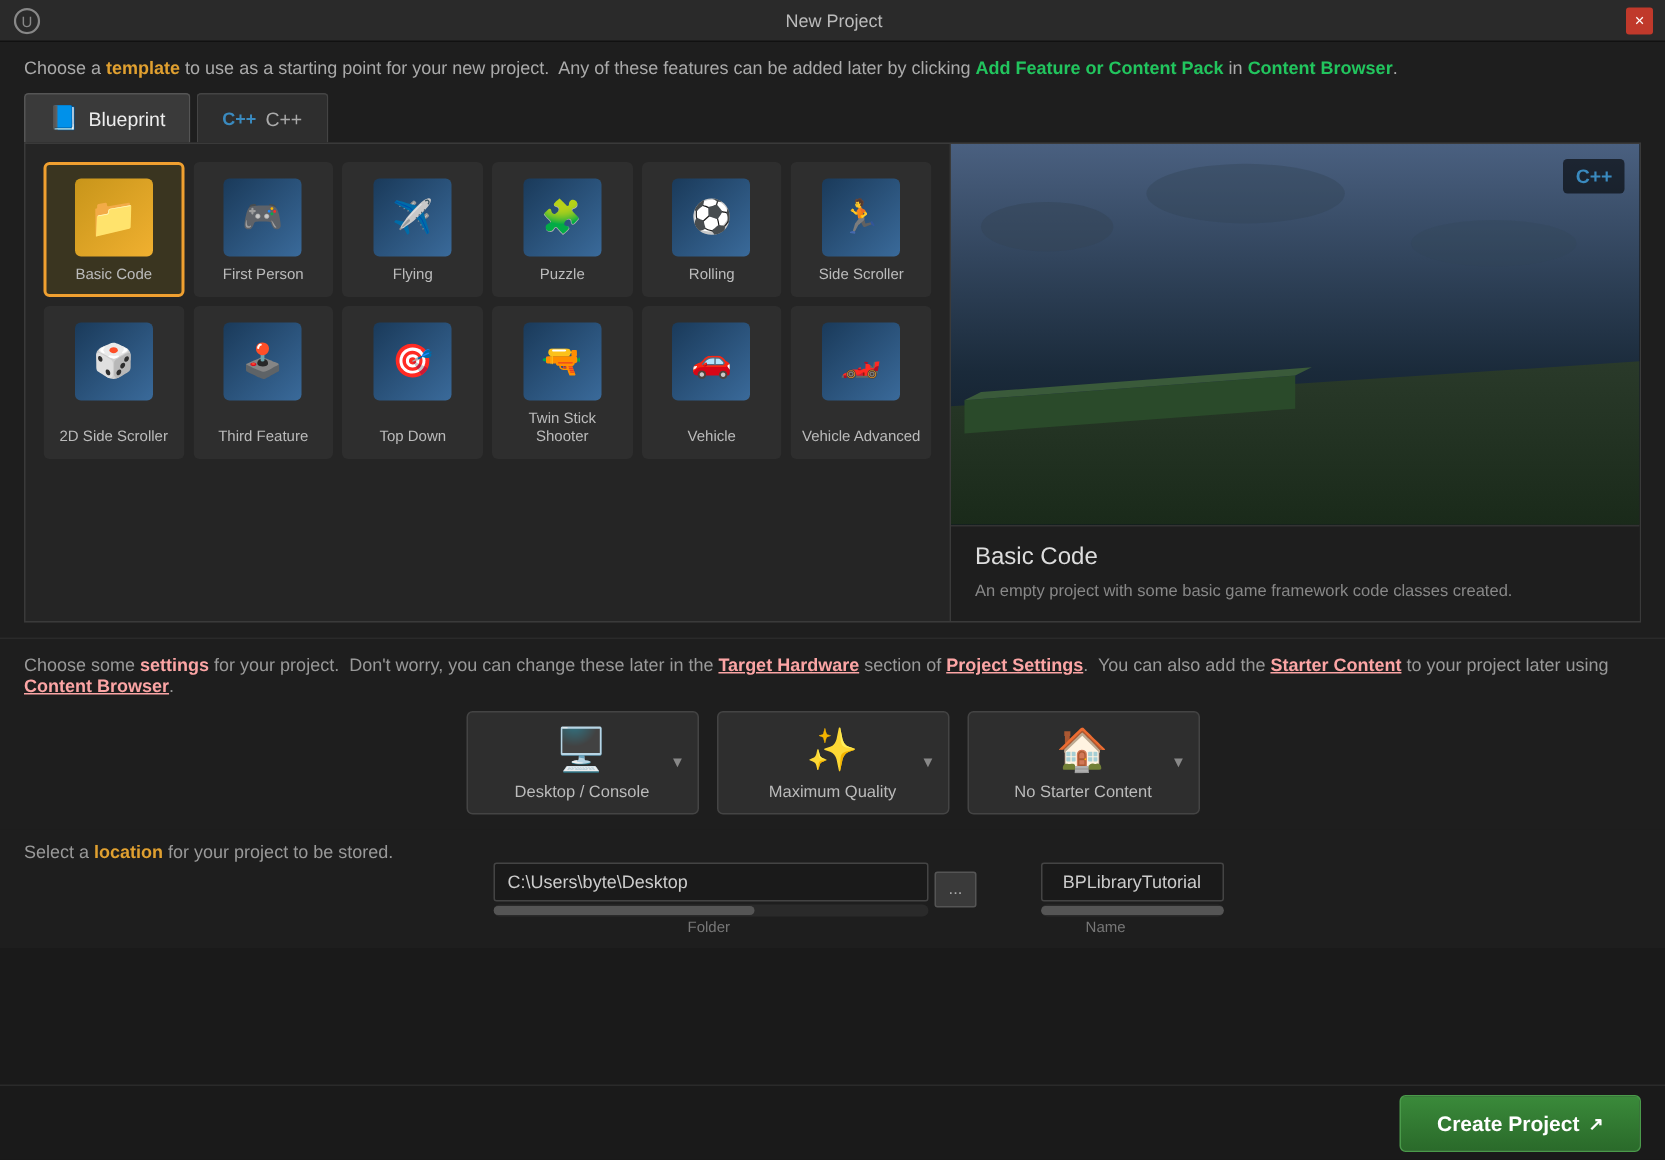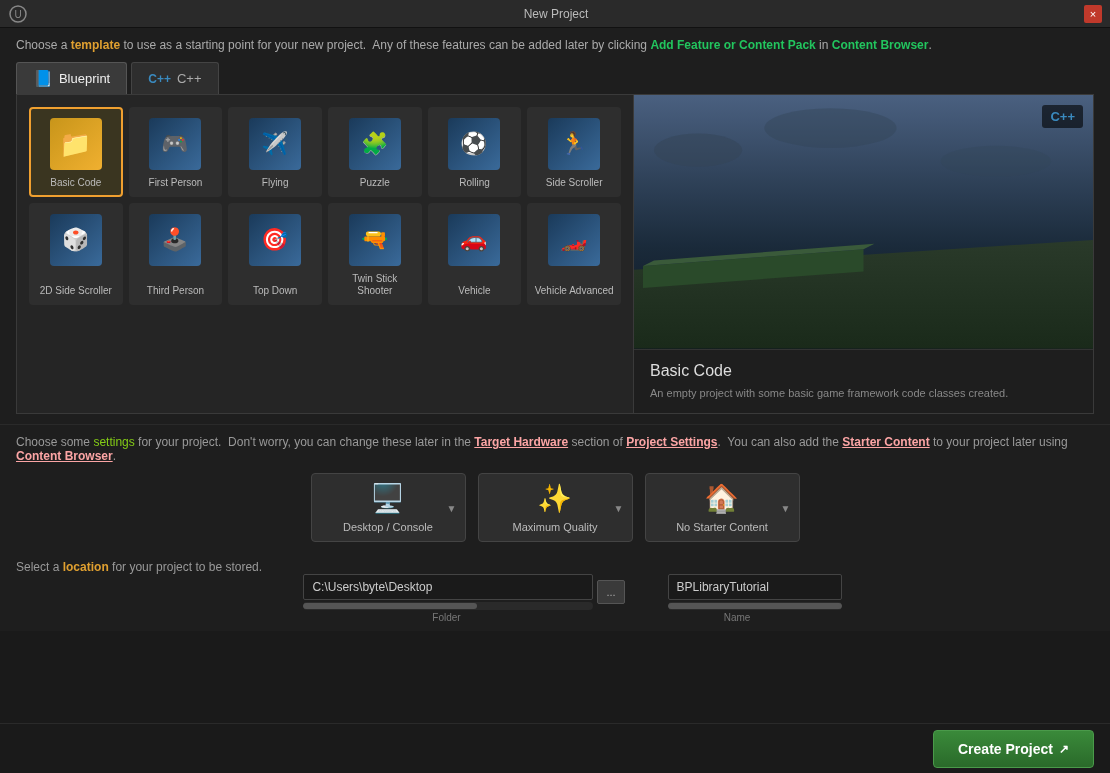--- a/index.html
+++ b/index.html
@@ -206,21 +206,21 @@
       padding: 10px 16px;
       background: #1e1e1e;
       border-top: 1px solid #2a2a2a;
     }
 
     .settings-text {
       font-size: 12px;
       color: #999;
       margin-bottom: 10px;
     }
-    .settings-text .highlight { color: #84cc16; font-weight: normal; }
+    .settings-text .highlight { color: #fca5a5; font-weight: bold; }
     .settings-text .bold { color: #fca5a5; font-weight: bold; text-decoration: underline; }
 
     .settings-buttons {
       display: flex;
       gap: 12px;
       justify-content: center;
       margin-bottom: 0;
     }
 
     .settings-btn {
@@ -470,21 +470,21 @@
         <div class="template-icon-wrapper">
           <div style="width:52px;height:52px;background:linear-gradient(135deg,#1a3a5a,#3a6a9a);border-radius:4px;display:flex;align-items:center;justify-content:center;font-size:22px;">🎲</div>
         </div>
         <span class="template-label">2D Side Scroller</span>
       </div>
 
       <div class="template-item">
         <div class="template-icon-wrapper">
           <div style="width:52px;height:52px;background:linear-gradient(135deg,#1a3a5a,#3a6a9a);border-radius:4px;display:flex;align-items:center;justify-content:center;font-size:22px;">🕹️</div>
         </div>
-        <span class="template-label">Third Person</span>
+        <span class="template-label">Third Feature</span>
       </div>
 
       <div class="template-item">
         <div class="template-icon-wrapper">
           <div style="width:52px;height:52px;background:linear-gradient(135deg,#1a3a5a,#3a6a9a);border-radius:4px;display:flex;align-items:center;justify-content:center;font-size:22px;">🎯</div>
         </div>
         <span class="template-label">Top Down</span>
       </div>
 
       <div class="template-item">
@@ -585,21 +585,21 @@
           <input type="text" class="location-input" style="width: 290px;" value="C:\Users\byte\Desktop">
           <div class="folder-scroll-bar"></div>
         </div>
         <button class="location-browse-btn">...</button>
       </div>
       <span class="location-label">Folder</span>
     </div>
     <div class="location-group">
       <div class="location-input-row">
         <div class="input-with-scroll">
-          <input type="text" class="location-input" style="width: 174px;" value="BPLibraryTutorial">
+          <input type="text" class="location-input" style="width: 122px; text-align: center;" value="BPLibraryTutorial">
           <div class="name-scroll-bar"></div>
         </div>
       </div>
       <span class="location-label">Name</span>
     </div>
   </div>
 </div>
 
 <div class="bottom-bar">
   <button class="create-btn">

